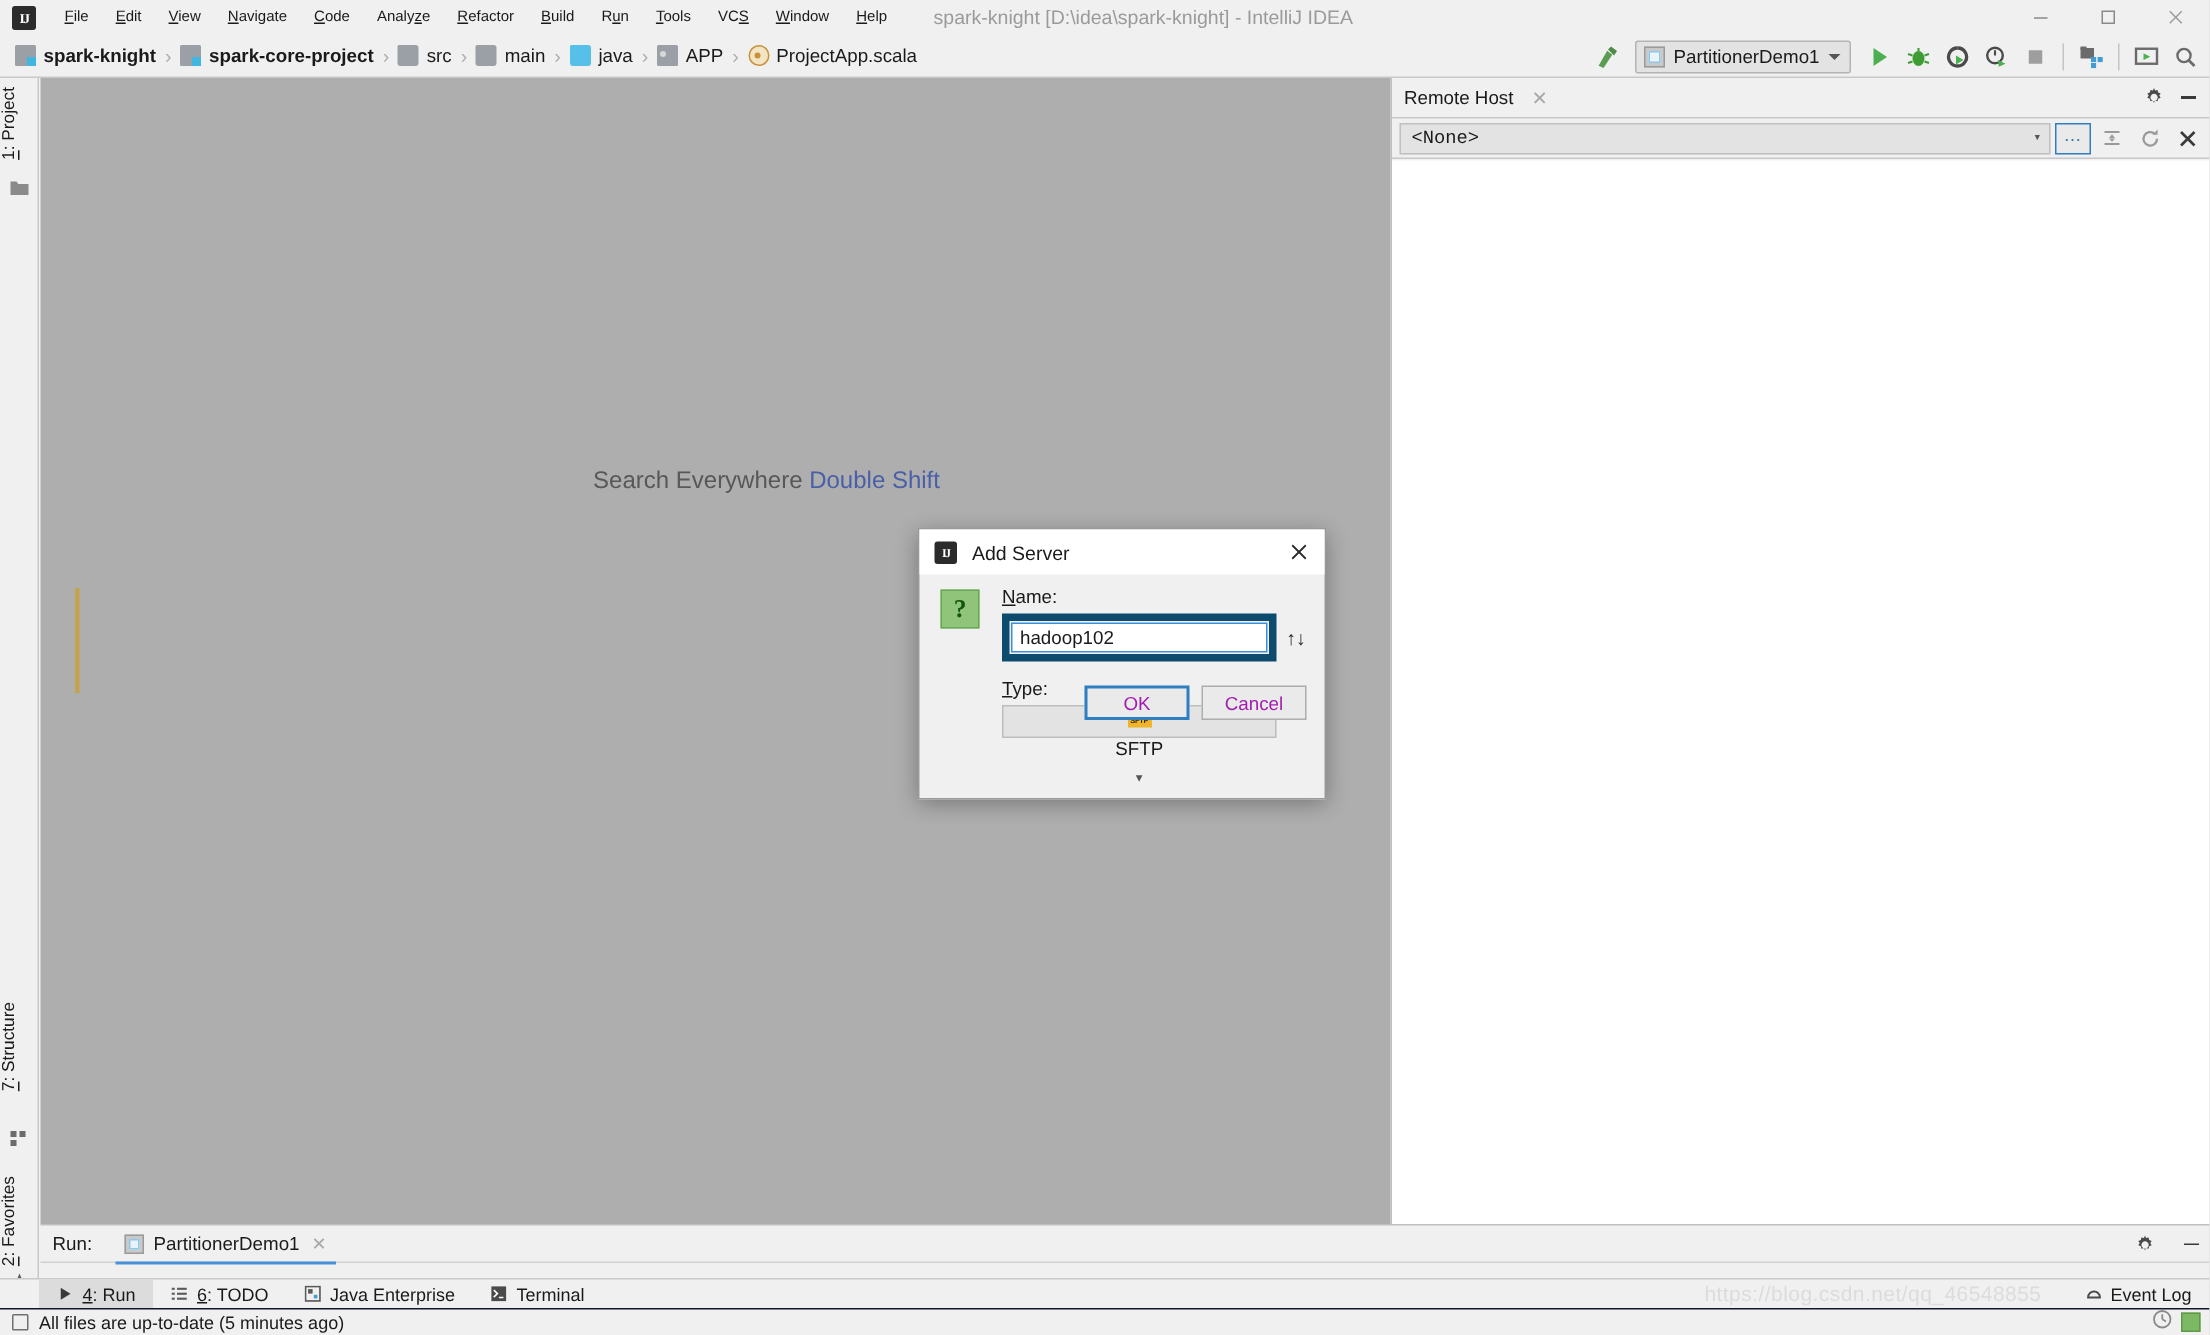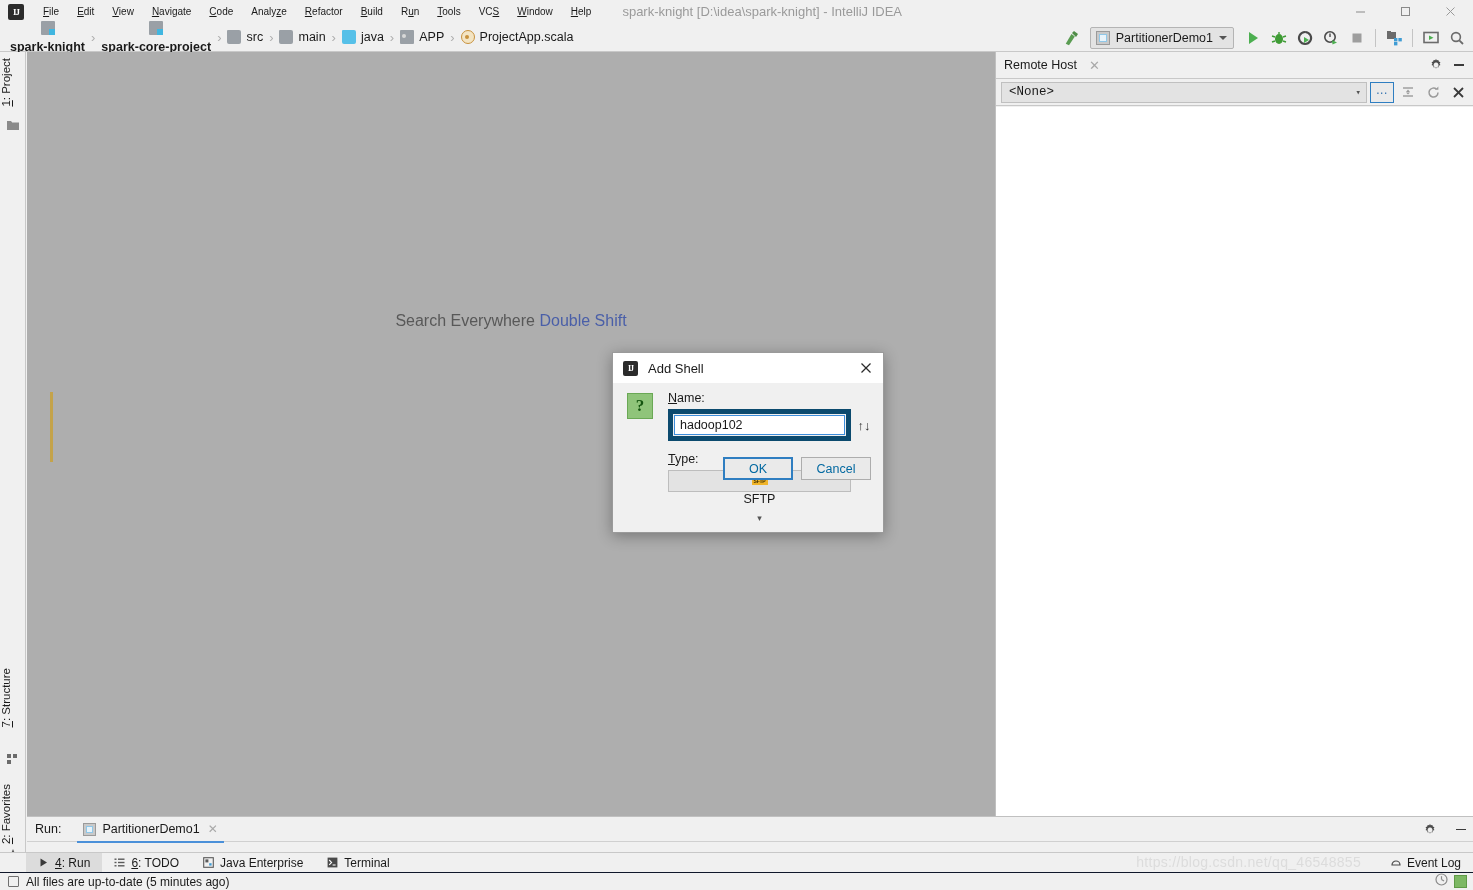--- a/index.html
+++ b/index.html
@@ -44,21 +44,21 @@
   .win-btn svg { display: block; }
 
   
   .navbar {
     position: absolute; left: 0; top: 23px; width: 1473px; height: 29px;
     background: #f0f0f0; display: flex; align-items: center;
     border-bottom: 1px solid #c8c8c8;
   }
   .crumbs { display: flex; align-items: center; padding-left: 10px; }
   .crumb { display: flex; align-items: center; gap: 5px; font-size: 12.5px; }
-  .crumb.bold { font-weight: bold; flex-direction: column; }
+  .crumb.bold { font-weight: bold; }
   .crumb-sep { color: #aeaeae; margin: 0 6px; font-size: 13px; }
   .ic { width: 14px; height: 14px; display: inline-block; position: relative; flex: none; }
   .ic-mod { background: #9aa0a6; border-radius: 1px; }
   .ic-mod::after {
     content: ""; position: absolute; right: 0; bottom: 0; width: 6px; height: 6px;
     background: #40b6e0;
   }
   .ic-mod::before {
     content: ""; position: absolute; left: 0; top: 1px; width: 5px; height: 3px;
     background: #9aa0a6;
@@ -128,21 +128,21 @@
     background: #aeaeae;
   }
   .search-hint {
     position: absolute; left: 0; right: 0; top: 260px; text-align: center;
     font-size: 16px; color: #585858;
   }
   .search-hint .k { color: #4a5fa8; }
 
   
   .remote-panel {
-    position: absolute; right: 0; top: 52px; width: 478px; bottom: 74px;
+    position: absolute; right: 0; top: 52px; width: 546px; bottom: 74px;
     background: #f0f0f0; border-left: 1px solid #c0c0c0;
   }
   .rp-header {
     height: 27px; display: flex; align-items: center;
     border-bottom: 1px solid #c8c8c8; padding: 0 6px 0 8px;
   }
   .rp-title { font-size: 12.5px; }
   .rp-close-x { margin-left: 12px; color: #a8a8a8; font-size: 13px; }
   .rp-spacer { flex: 1; }
   .gear {
@@ -319,21 +319,21 @@
   }
   .type-combo .tv { flex: 1; }
   .type-combo .chev { color: #555; font-size: 9px; }
   .dlg-buttons {
     position: absolute; right: 12px; bottom: 12px; display: flex; gap: 8px;
   }
   .btn {
     min-width: 70px; height: 23px; font-size: 12.5px;
     background: #eaeaea; border: 1px solid #adadad;
     display: flex; align-items: center; justify-content: center;
-    font-family: "Liberation Sans", sans-serif; color: #0369a1;
+    font-family: "Liberation Sans", sans-serif; color: #a21caf;
   }
   .btn.primary { border: 2px solid #2f7ec1; }
 
   
   .ed-mark {
     position: absolute; left: 23px; top: 340px; width: 3px; height: 70px;
     background: #c4a34a;
   }
 </style>
 </head>
@@ -659,21 +659,21 @@
           <line x1="6.5" y1="6.5" x2="9" y2="8" stroke="#8a8a8a" stroke-width="1.2"></line>
         </svg>
       </span>
       <span class="sb-green"></span>
     </span>
   </div>
 
   <div class="dialog">
     <div class="dlg-title">
       <span class="dlg-ij">IJ</span>
-      <span class="dlg-title-text">Add Shell</span>
+      <span class="dlg-title-text">Add Server</span>
       <span class="dlg-x">
         <svg width="12" height="12" viewBox="0 0 12 12">
           <line x1="1.5" y1="1.5" x2="10.5" y2="10.5" stroke="#2b2b2b" stroke-width="1.2"></line>
           <line x1="10.5" y1="1.5" x2="1.5" y2="10.5" stroke="#2b2b2b" stroke-width="1.2"></line>
         </svg>
       </span>
     </div>
     <div class="dlg-body">
       <div class="help-badge">?</div>
       <div class="fields">

